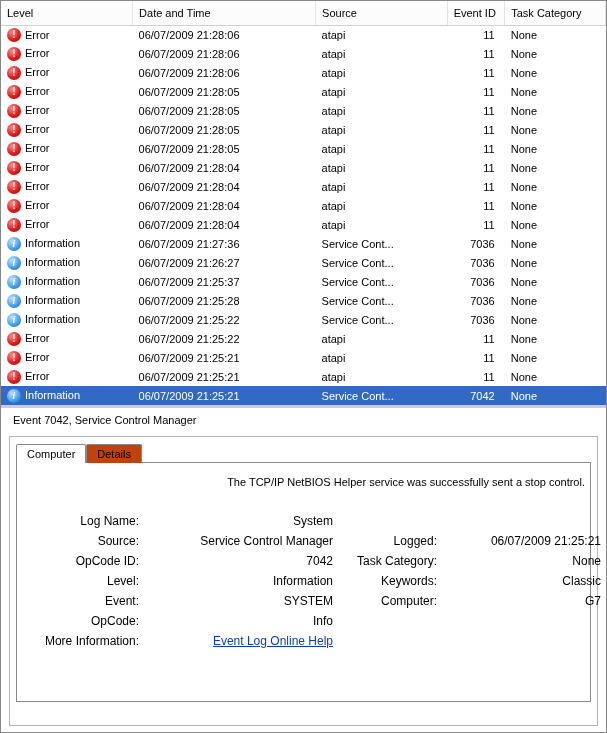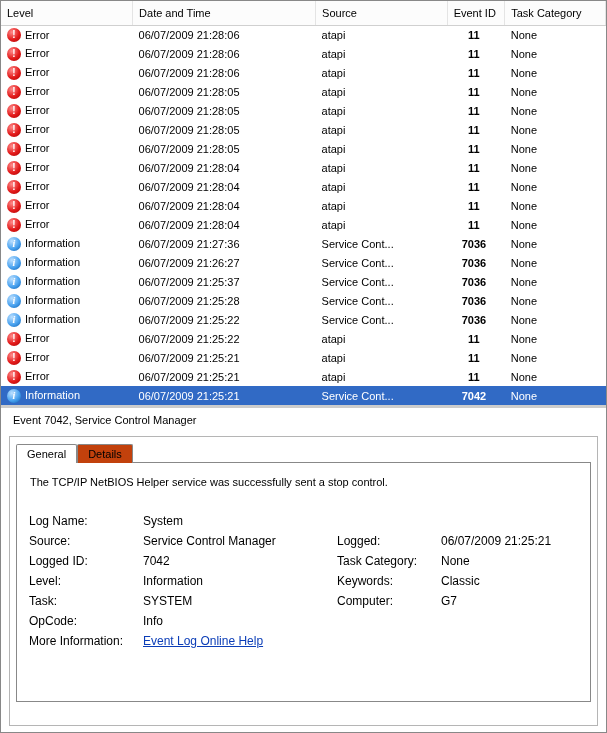--- a/index.html
+++ b/index.html
@@ -34,21 +34,21 @@
     height: 19px;
     white-space: nowrap;
     overflow: hidden;
   }
   .col-level { width: 128px; }
   .col-datetime { width: 178px; }
   .col-source { width: 128px; }
   .col-eventid { width: 56px; text-align: right; }
   .col-task { width: 98px; }
 
-  .event-table td.col-eventid { text-align: center; padding-right: 10px; font-weight: bold;}
+  .event-table td.col-eventid { text-align: right; padding-right: 10px;}
   .event-table th.col-eventid { text-align: left; }
 
   tr.selected td {
     background: #316ac5;
     color: #fff;
   }
 
   .icon {
     width: 14px;
     height: 14px;
@@ -121,23 +121,24 @@
     cursor: pointer;
     border-radius: 2px 2px 0 0;
   }
   .tab.active {
     background: #fff;
     z-index: 2;
   }
   .tab-panel {
     border: 1px solid #888;
     margin: 0 6px 6px 6px;
-    padding: 10px 16px 12px 12px;
+    padding: 10px 4px 12px 12px;
     background: #fff;
     min-height: 240px;
+    text-align: right;
   }
   .desc-box {
     border: 1px solid #fff;
     margin-bottom: 14px;
     line-height: 1.55;
     font-size: 11px;
   }
   .prop-grid {
     display: grid;
     grid-template-columns: 110px 190px 100px 160px;
@@ -304,52 +305,52 @@
         <td class="col-task">None</td>
       </tr>
     </tbody>
 </table>
 
 <div class="details-pane">
   <div class="details-header">Event 7042, Service Control Manager</div>
 
   <div class="details-body">
     <div class="tabs">
-      <div class="tab active">General</div>
+      <div class="tab active">Computer</div>
       <div class="tab">Details</div>
     </div>
     <div class="tab-panel">
 
       <div class="desc-box">
         <div>The TCP/IP NetBIOS Helper service was successfully sent a stop control.</div>
         <div style="height:8px"></div>
       </div>
 
       <div class="prop-grid">
         <div class="lbl">Log Name:</div>
         <div>System</div>
         <div></div>
           <div></div>
 
         <div class="lbl">Source:</div>
         <div>Service Control Manager</div>
         <div class="lbl">Logged:</div>
         <div>06/07/2009 21:25:21</div>
 
-        <div class="lbl">Logged ID:</div>
+        <div class="lbl">OpCode ID:</div>
         <div>7042</div>
         <div class="lbl">Task Category:</div>
         <div>None</div>
 
         <div class="lbl">Level:</div>
         <div>Information</div>
         <div class="lbl">Keywords:</div>
         <div>Classic</div>
 
-        <div class="lbl">Task:</div>
+        <div class="lbl">Event:</div>
         <div>SYSTEM</div>
         <div class="lbl">Computer:</div>
         <div>G7</div>
 
         <div class="lbl">OpCode:</div>
         <div>Info</div>
         <div></div>
           <div></div>
 
         <div class="lbl">More Information:</div>

